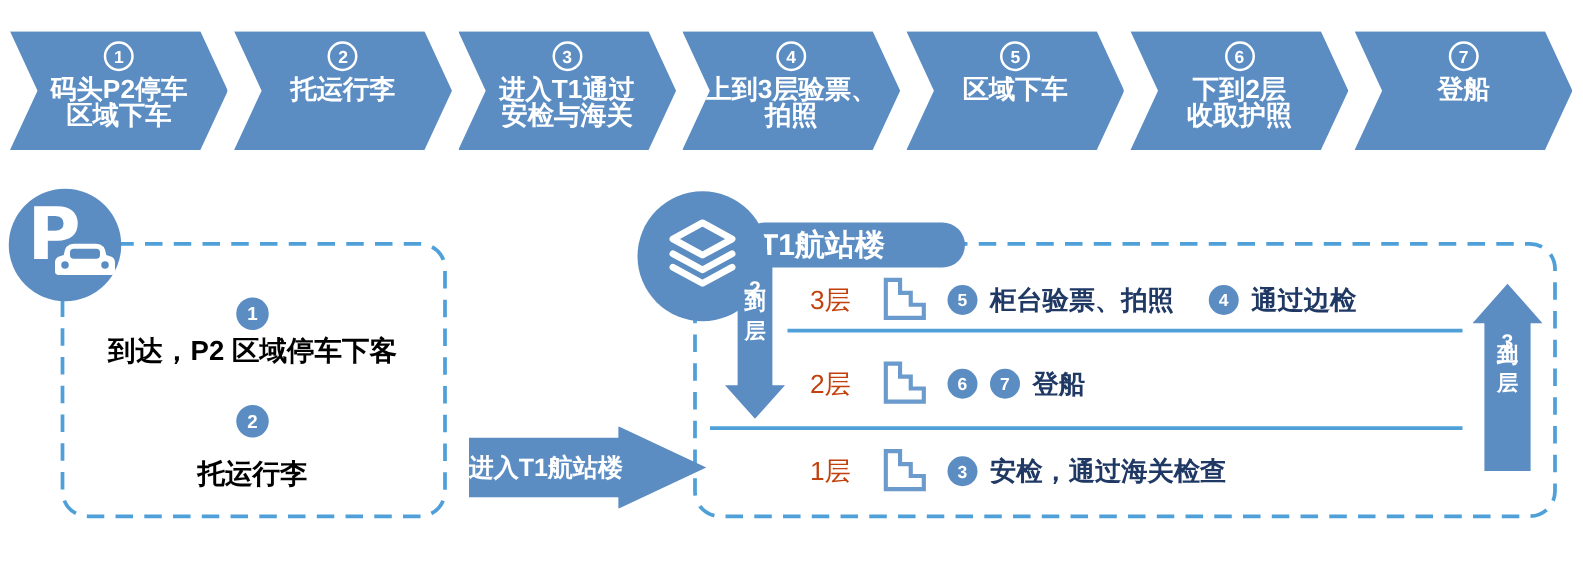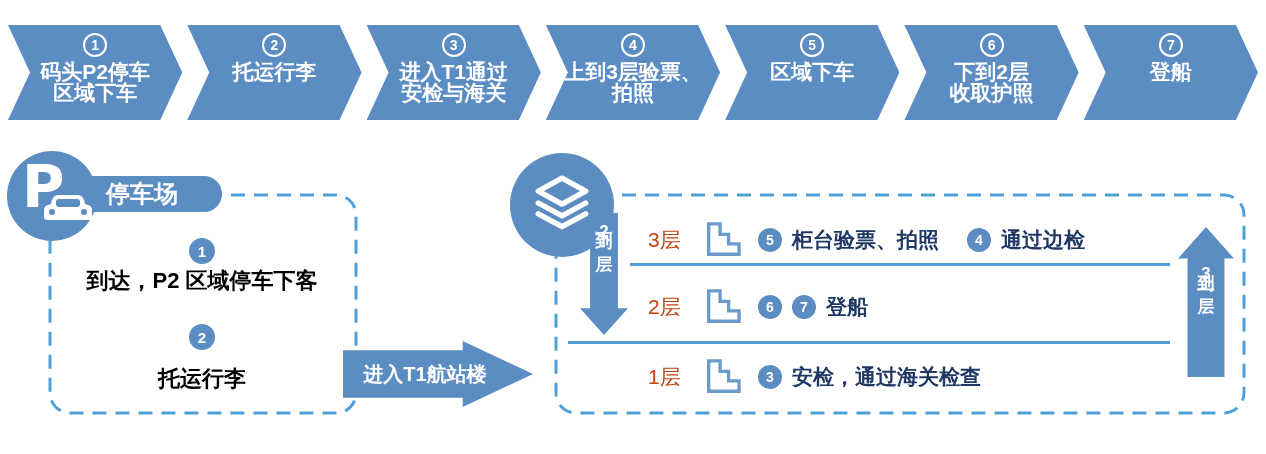--- a/index.html
+++ b/index.html
@@ -30,23 +30,23 @@
 
   
   .pbox{position:absolute;left:47px;top:192px;width:310px;height:222px;}
   .badge{background:#5B8DC3;border-radius:50%;color:#fff;font-weight:bold;display:flex;
          align-items:center;justify-content:center;}
   .pbox .badge{position:absolute;left:0;right:0;margin:0 auto;width:26px;height:26px;font-size:15px;}
   .ptext{position:absolute;left:0;width:100%;text-align:center;color:#000000;font-weight:bold;
          font-size:22px;white-space:nowrap;}
 
   
-  .enter-arrow{position:absolute;left:343px;top:341px;width:190px;height:66px;background:#5B8DC3;
+  .enter-arrow{position:absolute;left:375px;top:341px;width:190px;height:66px;background:#5B8DC3;
         clip-path:polygon(0 14%, 63% 14%, 63% 0, 100% 50%, 63% 100%, 63% 86%, 0 86%);
-        display:flex;align-items:center;justify-content:center;padding-right:26px;box-sizing:border-box;z-index:2;}
+        display:flex;align-items:center;padding-right:26px;box-sizing:border-box;z-index:2;}
   .enter-arrow span{color:#fff;font-weight:bold;font-size:20px;white-space:nowrap;}
 
   
   .floor-row{position:absolute;left:648px;height:46px;display:flex;align-items:center;z-index:2;}
   .floor-label{width:40px;color:#c2410c;font-size:21px;margin-right:12px;white-space:nowrap;}
   .stairs{margin-right:16px;flex:none;}
   .floor-row .badge{width:24px;height:24px;font-size:14px;margin-right:10px;flex:none;}
   .floor-text{color:#1F3864;font-weight:bold;font-size:21px;margin-right:28px;white-space:nowrap;}
   .divider{position:absolute;height:3px;background:#4FA0D8;z-index:1;}
 
@@ -111,43 +111,43 @@
 
   <div class="big-circle" style="left:7px;top:151px;width:90px;height:90px">
     <span class="pletter">P</span>
     <svg class="car" width="50" height="32" viewBox="0 0 50 32">
       <path d="M8 13 Q9 4 16 4 L34 4 Q41 4 42 13 L45 14 Q49 15 49 19 L49 26 Q49 29 46 29 L4 29 Q1 29 1 26 L1 19 Q1 15 5 14 Z" fill="#ffffff"></path>
       <rect x="13" y="8" width="24" height="8" rx="3" fill="#5B8DC3"></rect>
       <circle cx="9" cy="21" r="3" fill="#5B8DC3"></circle>
       <circle cx="41" cy="21" r="3" fill="#5B8DC3"></circle>
     </svg>
   </div>
-  <div class="pill" style="left:76px;top:176px;width:146px;padding-left:30px;box-sizing:border-box">
-    <span>停车场</span>
-  </div>
 
   <div class="pbox">
     <div class="badge" style="top:46px">1</div>
     <div class="ptext" style="top:74px">到达，P2 区域停车下客</div>
     <div class="badge" style="top:132px">2</div>
     <div class="ptext" style="top:172px">托运行李</div>
   </div>
 
   <div class="enter-arrow">
     <span>进入T1航站楼</span>
   </div>
 
   <div class="big-circle" style="left:510px;top:153px;width:104px;height:104px">
     <svg class="layers" width="56" height="56" viewBox="0 0 52 52">
       <g fill="none" stroke="#ffffff" stroke-width="5" stroke-linejoin="round" stroke-linecap="round">
         <polygon points="26,3 48,15 26,27 4,15"></polygon>
         <polyline points="4,26 26,38 48,26"></polyline>
         <polyline points="4,36 26,48 48,36"></polyline>
       </g>
     </svg>
+  </div>
+  <div class="pill" style="left:594px;top:178px;width:178px;padding-left:14px;box-sizing:border-box">
+    <span>T1航站楼</span>
   </div>
 
   <div class="down-arrow">
     <span class="vtext">下到2层</span>
   </div>
   <div class="up-arrow">
     <span class="vtext">上到3层</span>
   </div>
 
   <div class="floor-row" style="top:217px">

